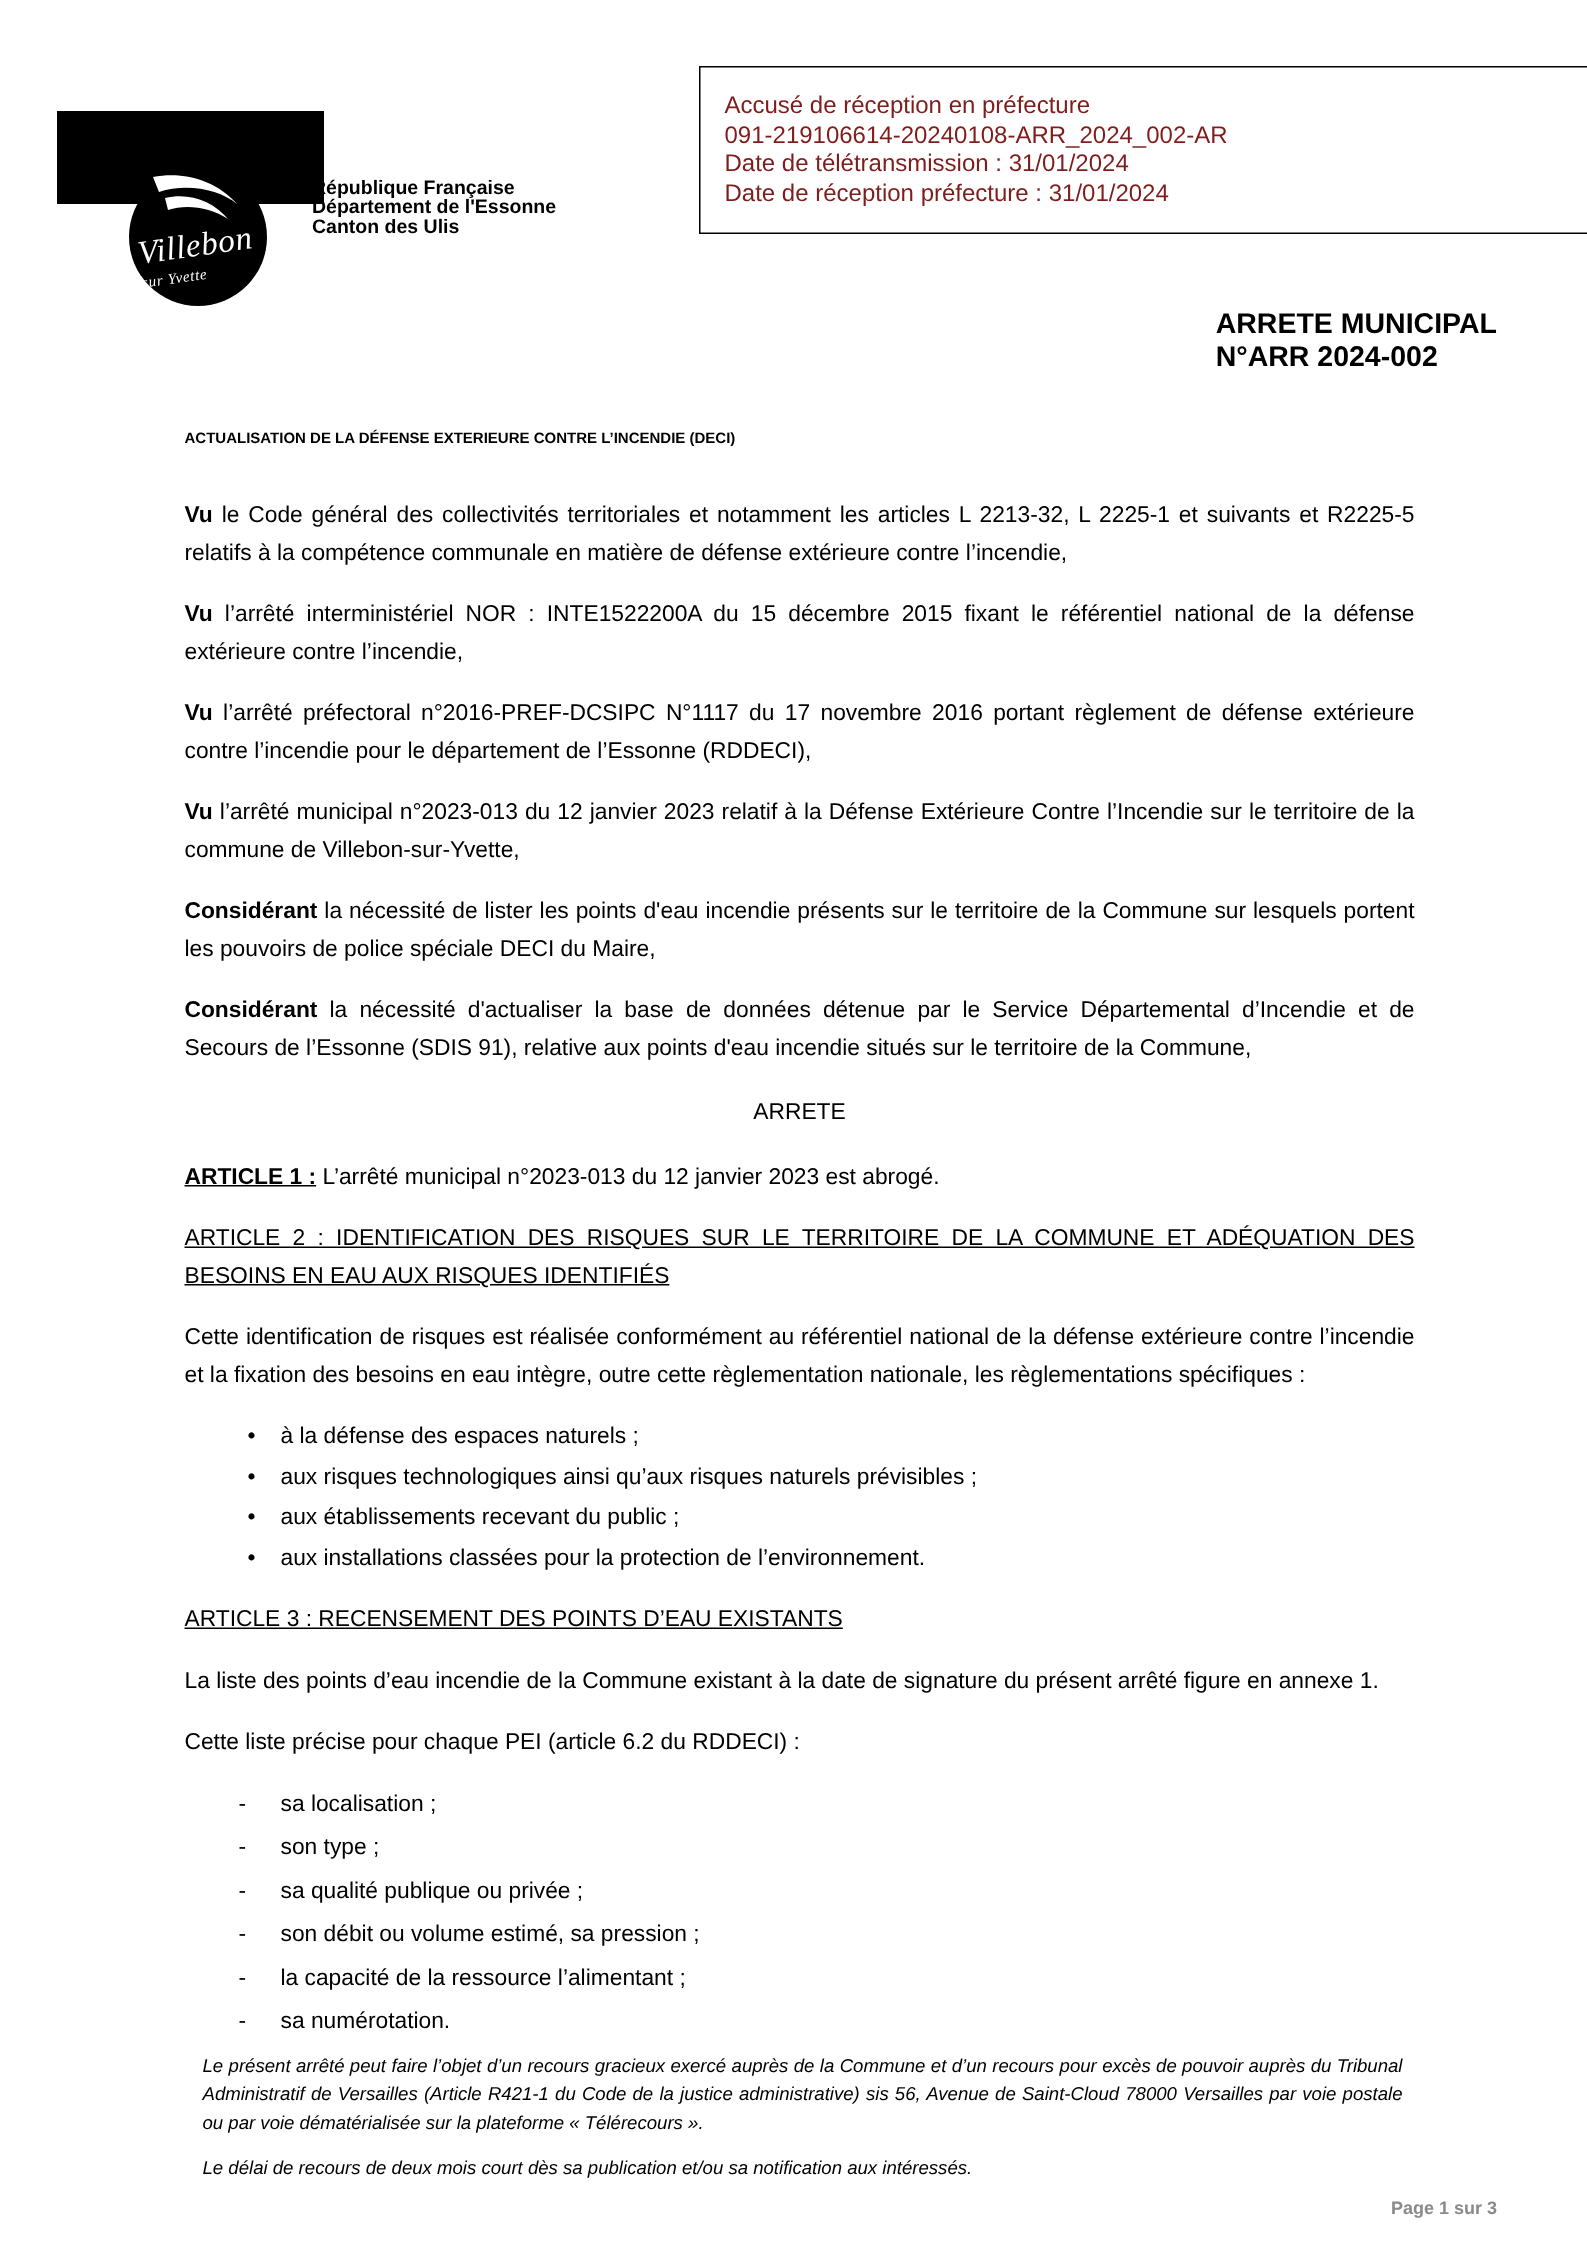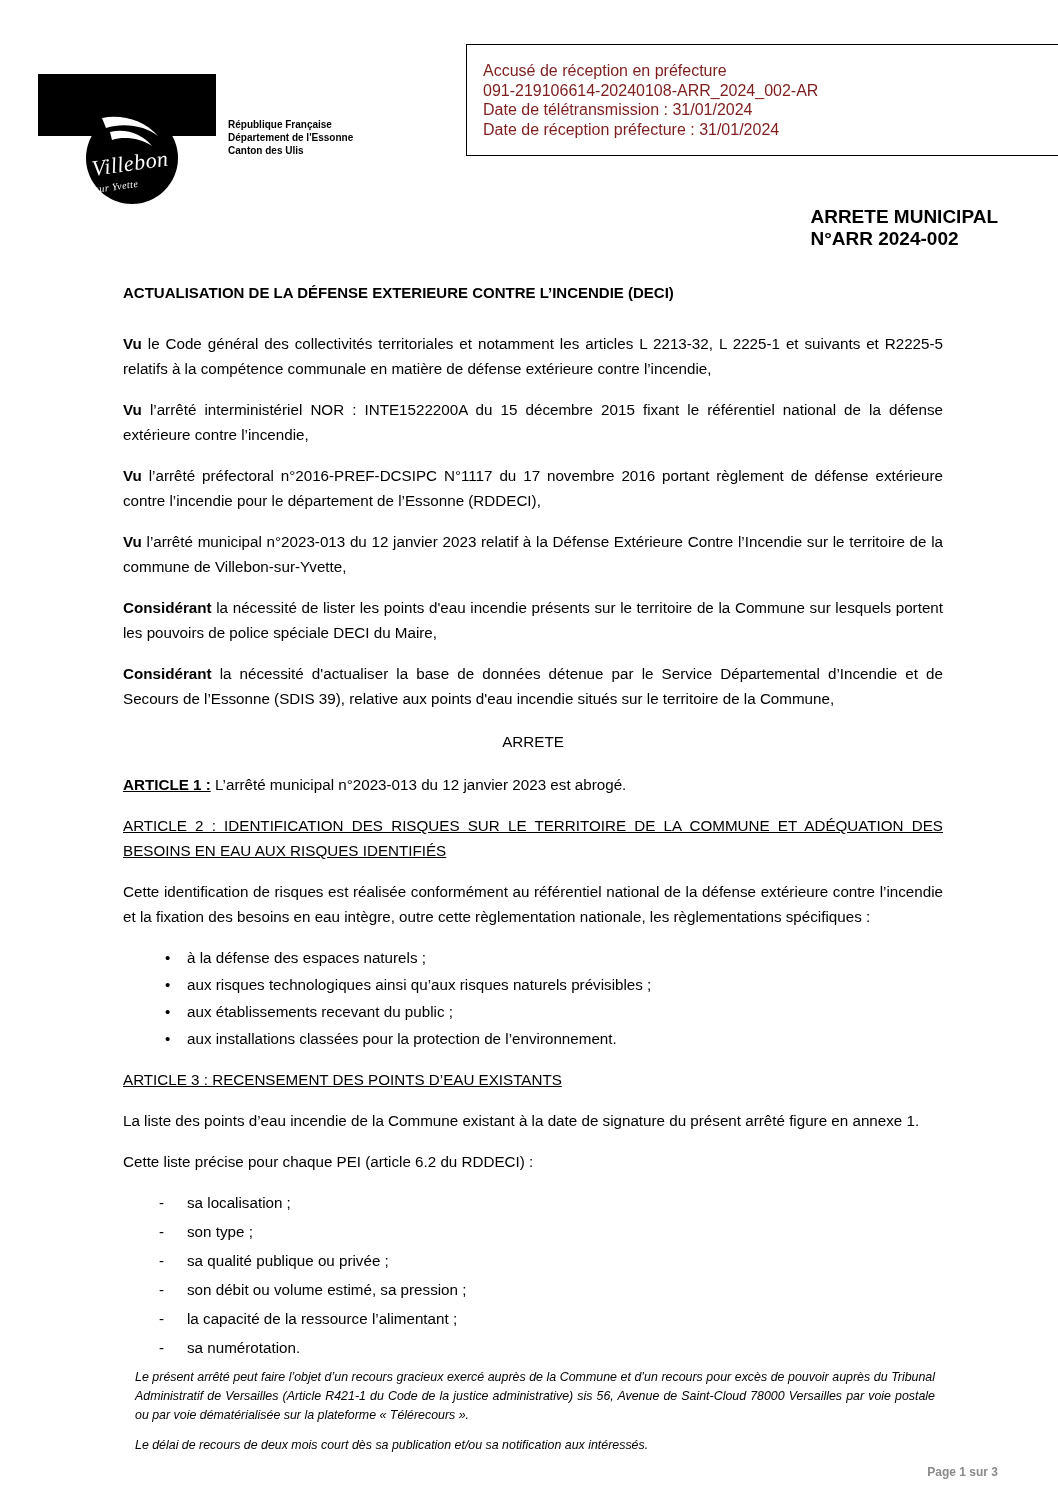--- a/index.html
+++ b/index.html
@@ -72,23 +72,23 @@
   }
   .logo-text .sub {
     font-size: 10px;
     font-style: italic;
     display: block;
     margin-top: 1px;
     letter-spacing: 0.5px;
   }
   .admin-lines {
     position: absolute;
-    left: 228px;
+    left: 208px;
     top: 96px;
-    font-size: 10px;
+    font-size: 13px;
     font-weight: bold;
     line-height: 13px;
     color: #000000;
   }
 
   .ar-box {
     position: absolute;
     left: 466px;
     top: 22px;
     width: 617px;
@@ -117,21 +117,21 @@
     position: absolute;
     left: 123px;
     top: 280px;
     width: 820px;
     font-size: 15.2px;
     line-height: 25px;
     text-align: justify;
   }
   .subject {
     font-weight: bold;
-    font-size: 15px;
+    font-size: 10px;
     margin-bottom: 26px;
   }
   p.para {
     margin: 0 0 16px 0;
     text-align: justify;
   }
   p.para b { font-weight: bold; }
   .center-bold {
     text-align: center;
     font-weight: normal;
@@ -247,21 +247,21 @@
     <p class="para"><b>Vu</b><span> le Code général des collectivités territoriales et notamment les articles L 2213-32, L 2225-1 et suivants et R2225-5 relatifs à la compétence communale en matière de défense extérieure contre l’incendie,</span></p>
 
     <p class="para"><b>Vu</b><span> l’arrêté interministériel NOR : INTE1522200A du 15 décembre 2015 fixant le référentiel national de la défense extérieure contre l’incendie,</span></p>
 
     <p class="para"><b>Vu</b><span> l’arrêté préfectoral n°2016-PREF-DCSIPC N°1117 du 17 novembre 2016 portant règlement de défense extérieure contre l’incendie pour le département de l’Essonne (RDDECI),</span></p>
 
     <p class="para"><b>Vu</b><span> l’arrêté municipal n°2023-013 du 12 janvier 2023 relatif à la Défense Extérieure Contre l’Incendie sur le territoire de la commune de Villebon-sur-Yvette,</span></p>
 
     <p class="para"><b>Considérant</b><span> la nécessité de lister les points d'eau incendie présents sur le territoire de la Commune sur lesquels portent les pouvoirs de police spéciale DECI du Maire,</span></p>
 
-    <p class="para"><b>Considérant</b><span> la nécessité d'actualiser la base de données détenue par le Service Départemental d’Incendie et de Secours de l’Essonne (SDIS 39), relative aux points d'eau incendie situés sur le territoire de la Commune,</span></p>
+    <p class="para"><b>Considérant</b><span> la nécessité d'actualiser la base de données détenue par le Service Départemental d’Incendie et de Secours de l’Essonne (SDIS 91), relative aux points d'eau incendie situés sur le territoire de la Commune,</span></p>
 
     <div class="center-bold">ARRETE</div>
 
     <p class="para"><span class="art-inline-head">ARTICLE 1 :</span><span> L’arrêté municipal n°2023-013 du 12 janvier 2023 est abrogé.</span></p>
 
     <p class="art-head">ARTICLE 2 : IDENTIFICATION DES RISQUES SUR LE TERRITOIRE DE LA COMMUNE ET ADÉQUATION DES BESOINS EN EAU AUX RISQUES IDENTIFIÉS</p>
 
     <p class="para">Cette identification de risques est réalisée conformément au référentiel national de la défense extérieure contre l’incendie et la fixation des besoins en eau intègre, outre cette règlementation nationale, les règlementations spécifiques :</p>
 
     <ul class="bullets">

